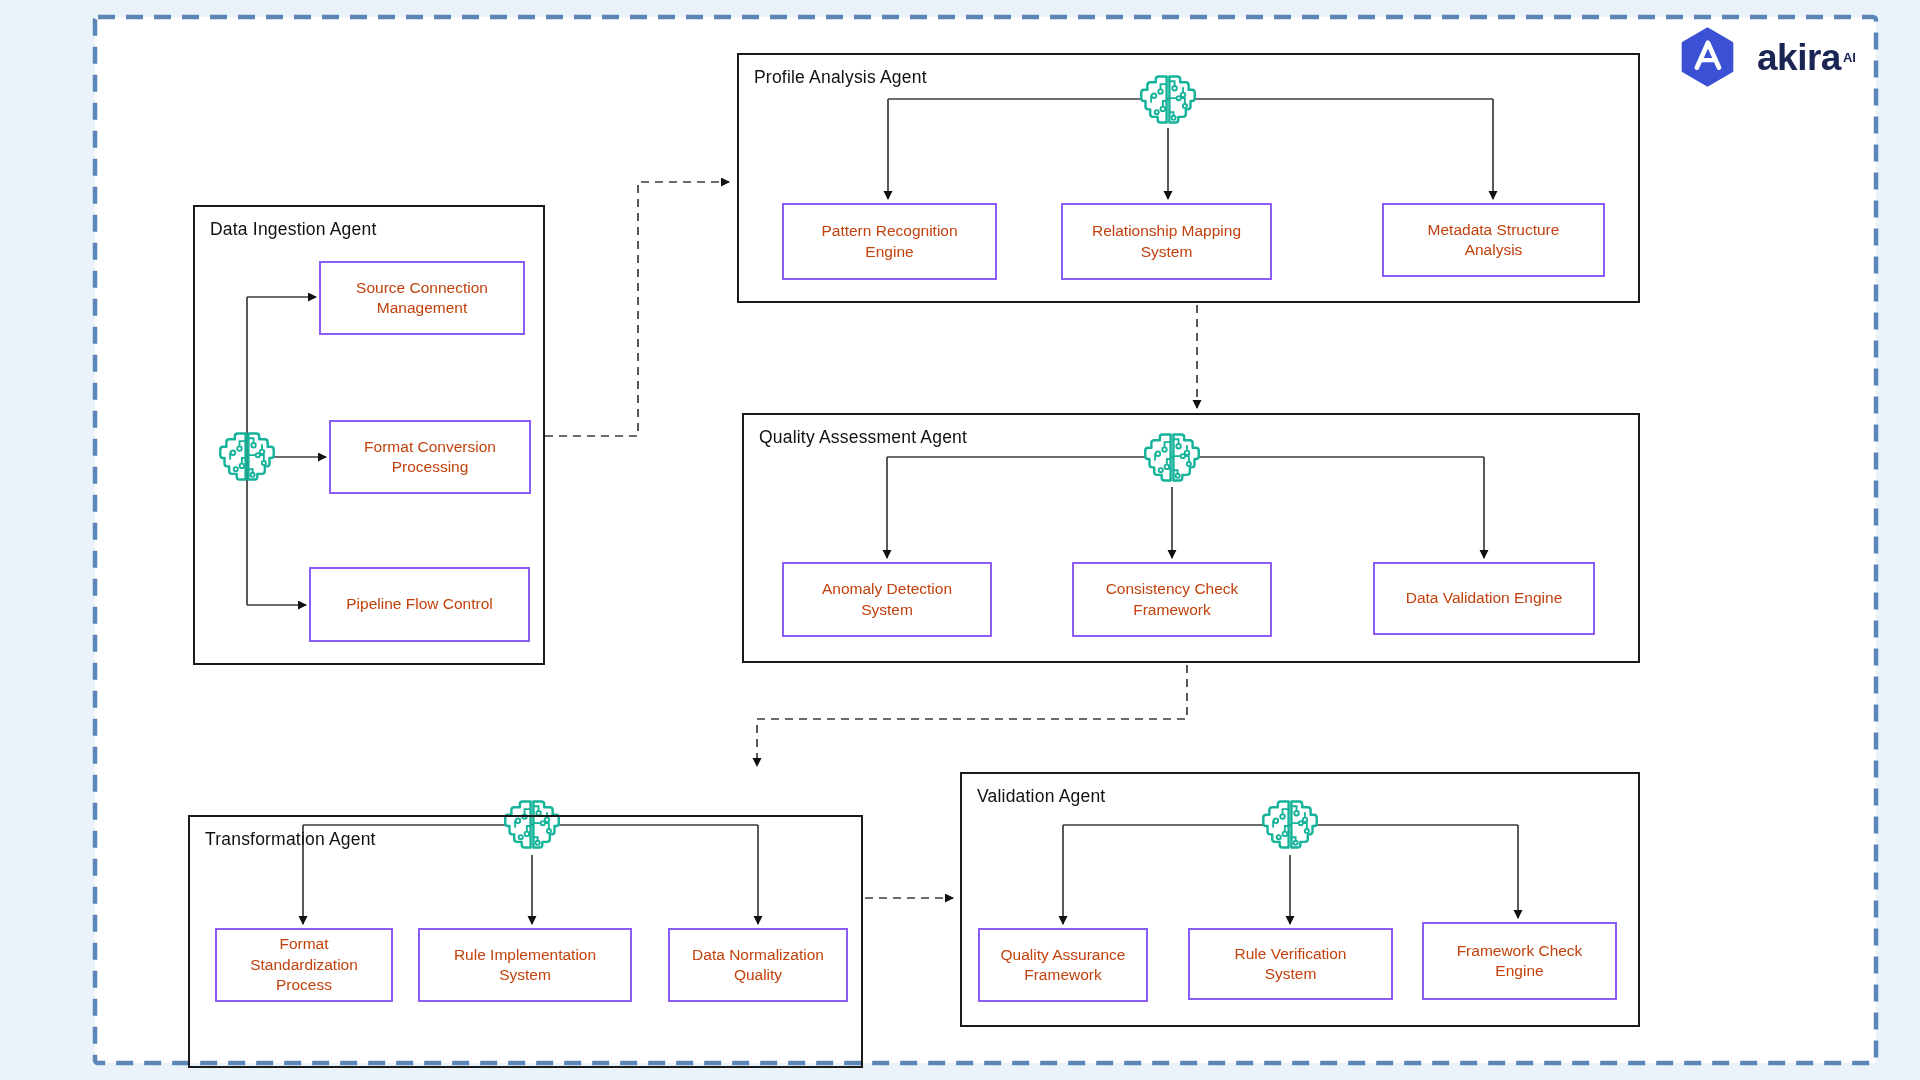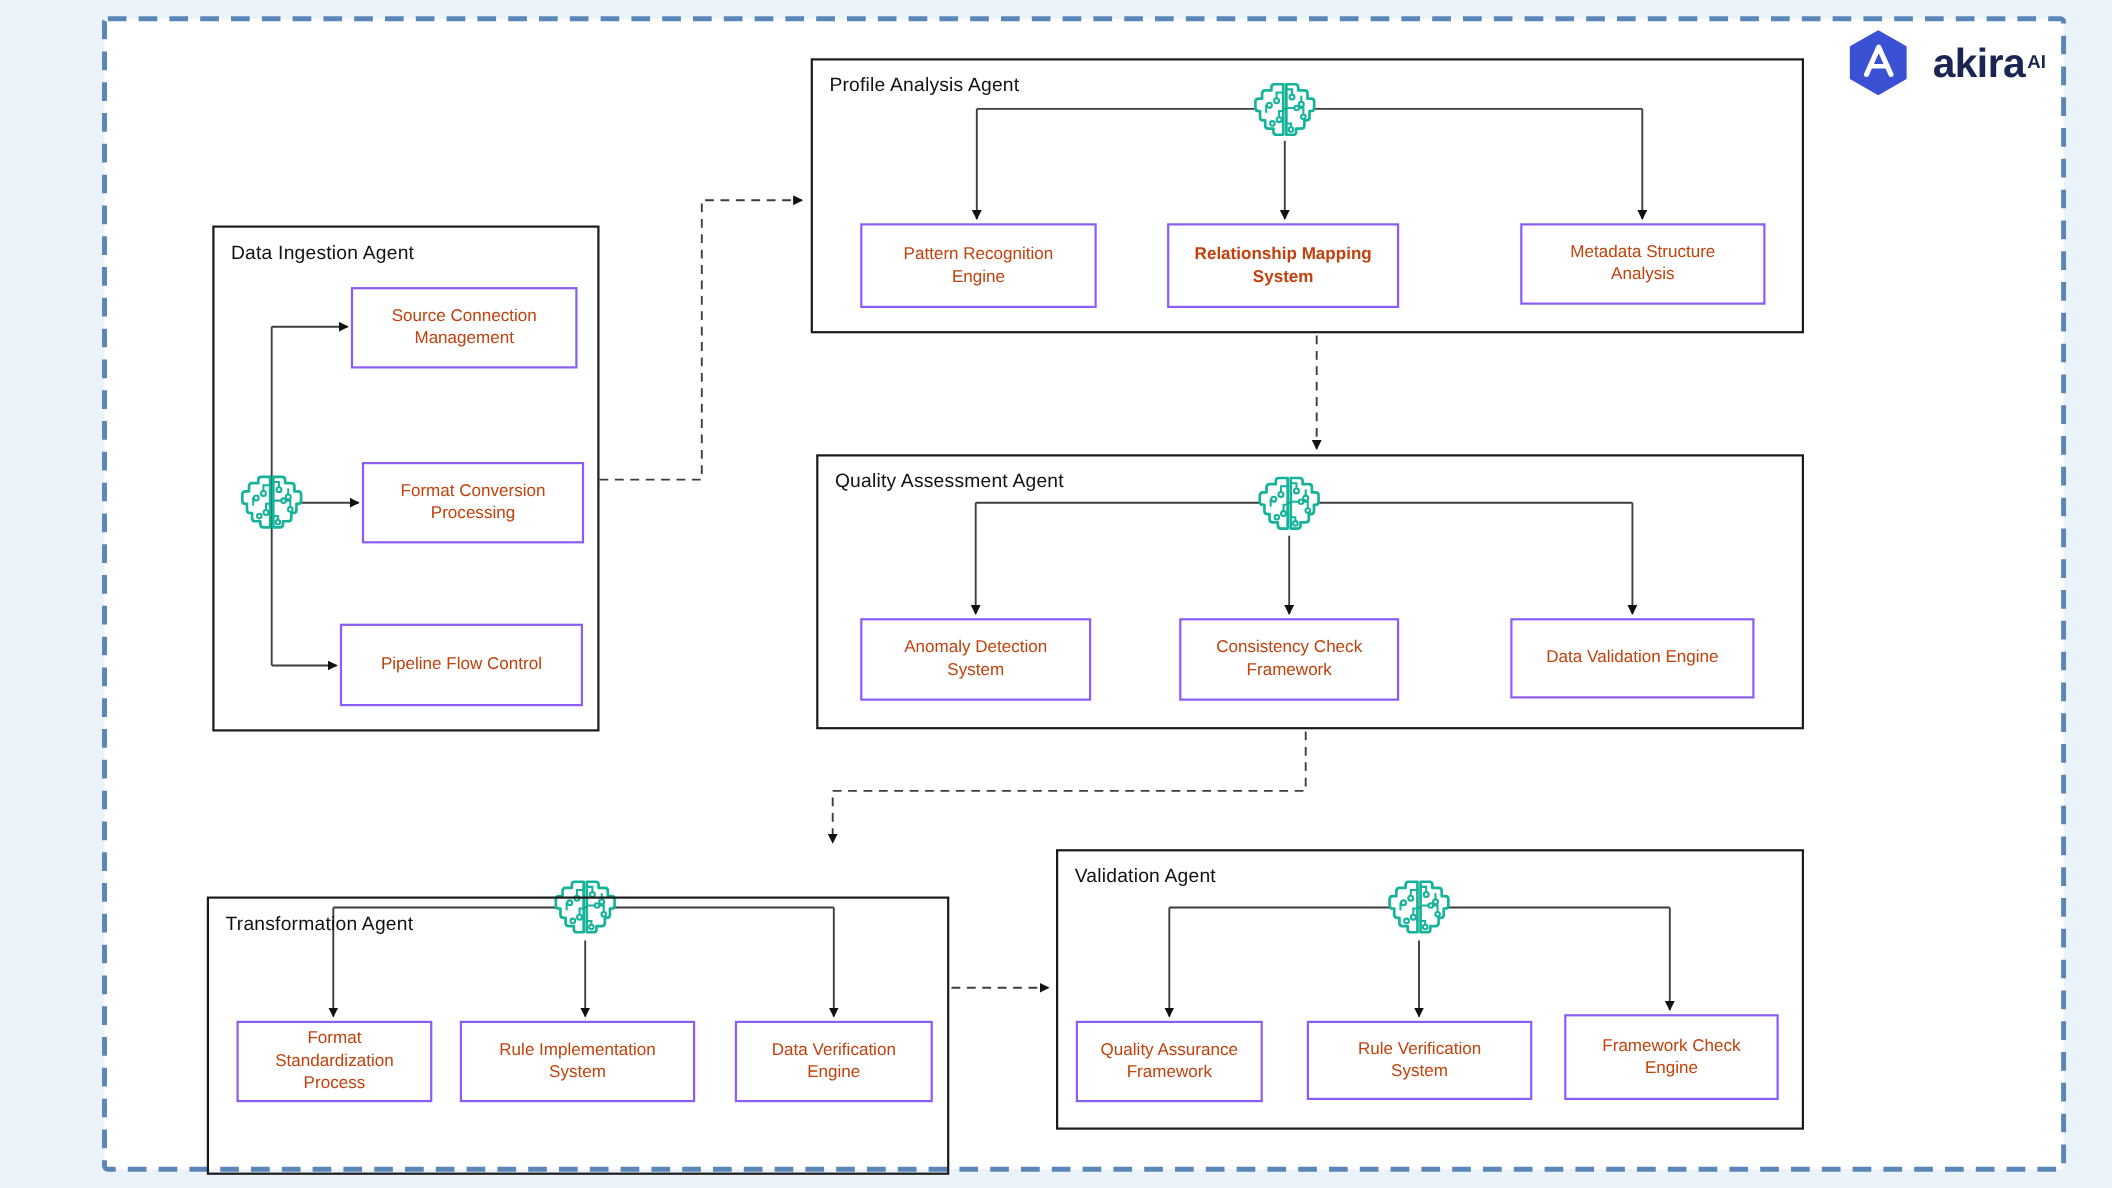--- a/index.html
+++ b/index.html
@@ -36,21 +36,21 @@
   .logo{
     position:absolute;left:1679px;top:27px;
     display:flex;align-items:center;
   }
   .logo .hex{width:57px;height:60px;display:block;}
   .logo .word{
     font-size:37px;font-weight:bold;color:#1b2554;
     letter-spacing:-0.5px;margin-left:21px;line-height:1;
   }
   .logo .sup{
-    font-size:17px;font-weight:bold;color:#1b2554;
+    font-size:13px;font-weight:bold;color:#1b2554;
     vertical-align:super;margin-left:2px;letter-spacing:0;
   }
 </style>
 </head>
 <body>
 
 <div class="stage">
 
   <svg class="overlay" viewBox="0 0 1920 1080">
     <defs>
@@ -146,30 +146,30 @@
   </div>
   <div class="agent" style="left:960px;top:772px;width:680px;height:255px;">
     <span class="agent-title">Validation Agent</span>
   </div>
 
   <div class="node" style="left:319px;top:261px;width:206px;height:74px;">Source Connection Management</div>
   <div class="node" style="left:329px;top:420px;width:202px;height:74px;">Format Conversion Processing</div>
   <div class="node" style="left:309px;top:567px;width:221px;height:75px;">Pipeline Flow Control</div>
 
   <div class="node" style="left:782px;top:203px;width:215px;height:77px;">Pattern Recognition Engine</div>
-  <div class="node" style="left:1061px;top:203px;width:211px;height:77px;font-weight:bold;">Relationship Mapping System</div>
+  <div class="node" style="left:1061px;top:203px;width:211px;height:77px;">Relationship Mapping System</div>
   <div class="node" style="left:1382px;top:203px;width:223px;height:74px;">Metadata Structure Analysis</div>
 
   <div class="node" style="left:782px;top:562px;width:210px;height:75px;">Anomaly Detection System</div>
   <div class="node" style="left:1072px;top:562px;width:200px;height:75px;">Consistency Check Framework</div>
   <div class="node" style="left:1373px;top:562px;width:222px;height:73px;">Data Validation Engine</div>
 
   <div class="node" style="left:215px;top:928px;width:178px;height:74px;">Format Standardization Process</div>
   <div class="node" style="left:418px;top:928px;width:214px;height:74px;">Rule Implementation System</div>
-  <div class="node" style="left:668px;top:928px;width:180px;height:74px;">Data Verification Engine</div>
+  <div class="node" style="left:668px;top:928px;width:180px;height:74px;">Data Normalization Quality</div>
 
   <div class="node" style="left:978px;top:928px;width:170px;height:74px;">Quality Assurance Framework</div>
   <div class="node" style="left:1188px;top:928px;width:205px;height:72px;">Rule Verification System</div>
   <div class="node" style="left:1422px;top:922px;width:195px;height:78px;">Framework Check Engine</div>
 
   <div class="logo">
     <svg class="hex" viewBox="0 0 64 66">
       <polygon points="32,2 59,17.5 59,48.5 32,64 5,48.5 5,17.5" fill="#3b51d3" stroke="#3b51d3" stroke-width="4" stroke-linejoin="round"></polygon>
       <path d="M20 45 L32.5 17 L45 45" fill="none" stroke="#ffffff" stroke-width="5.2" stroke-linecap="round" stroke-linejoin="round"></path>
       <path d="M25 36.5 L41.5 36.5" fill="none" stroke="#ffffff" stroke-width="4.6" stroke-linecap="round"></path>

